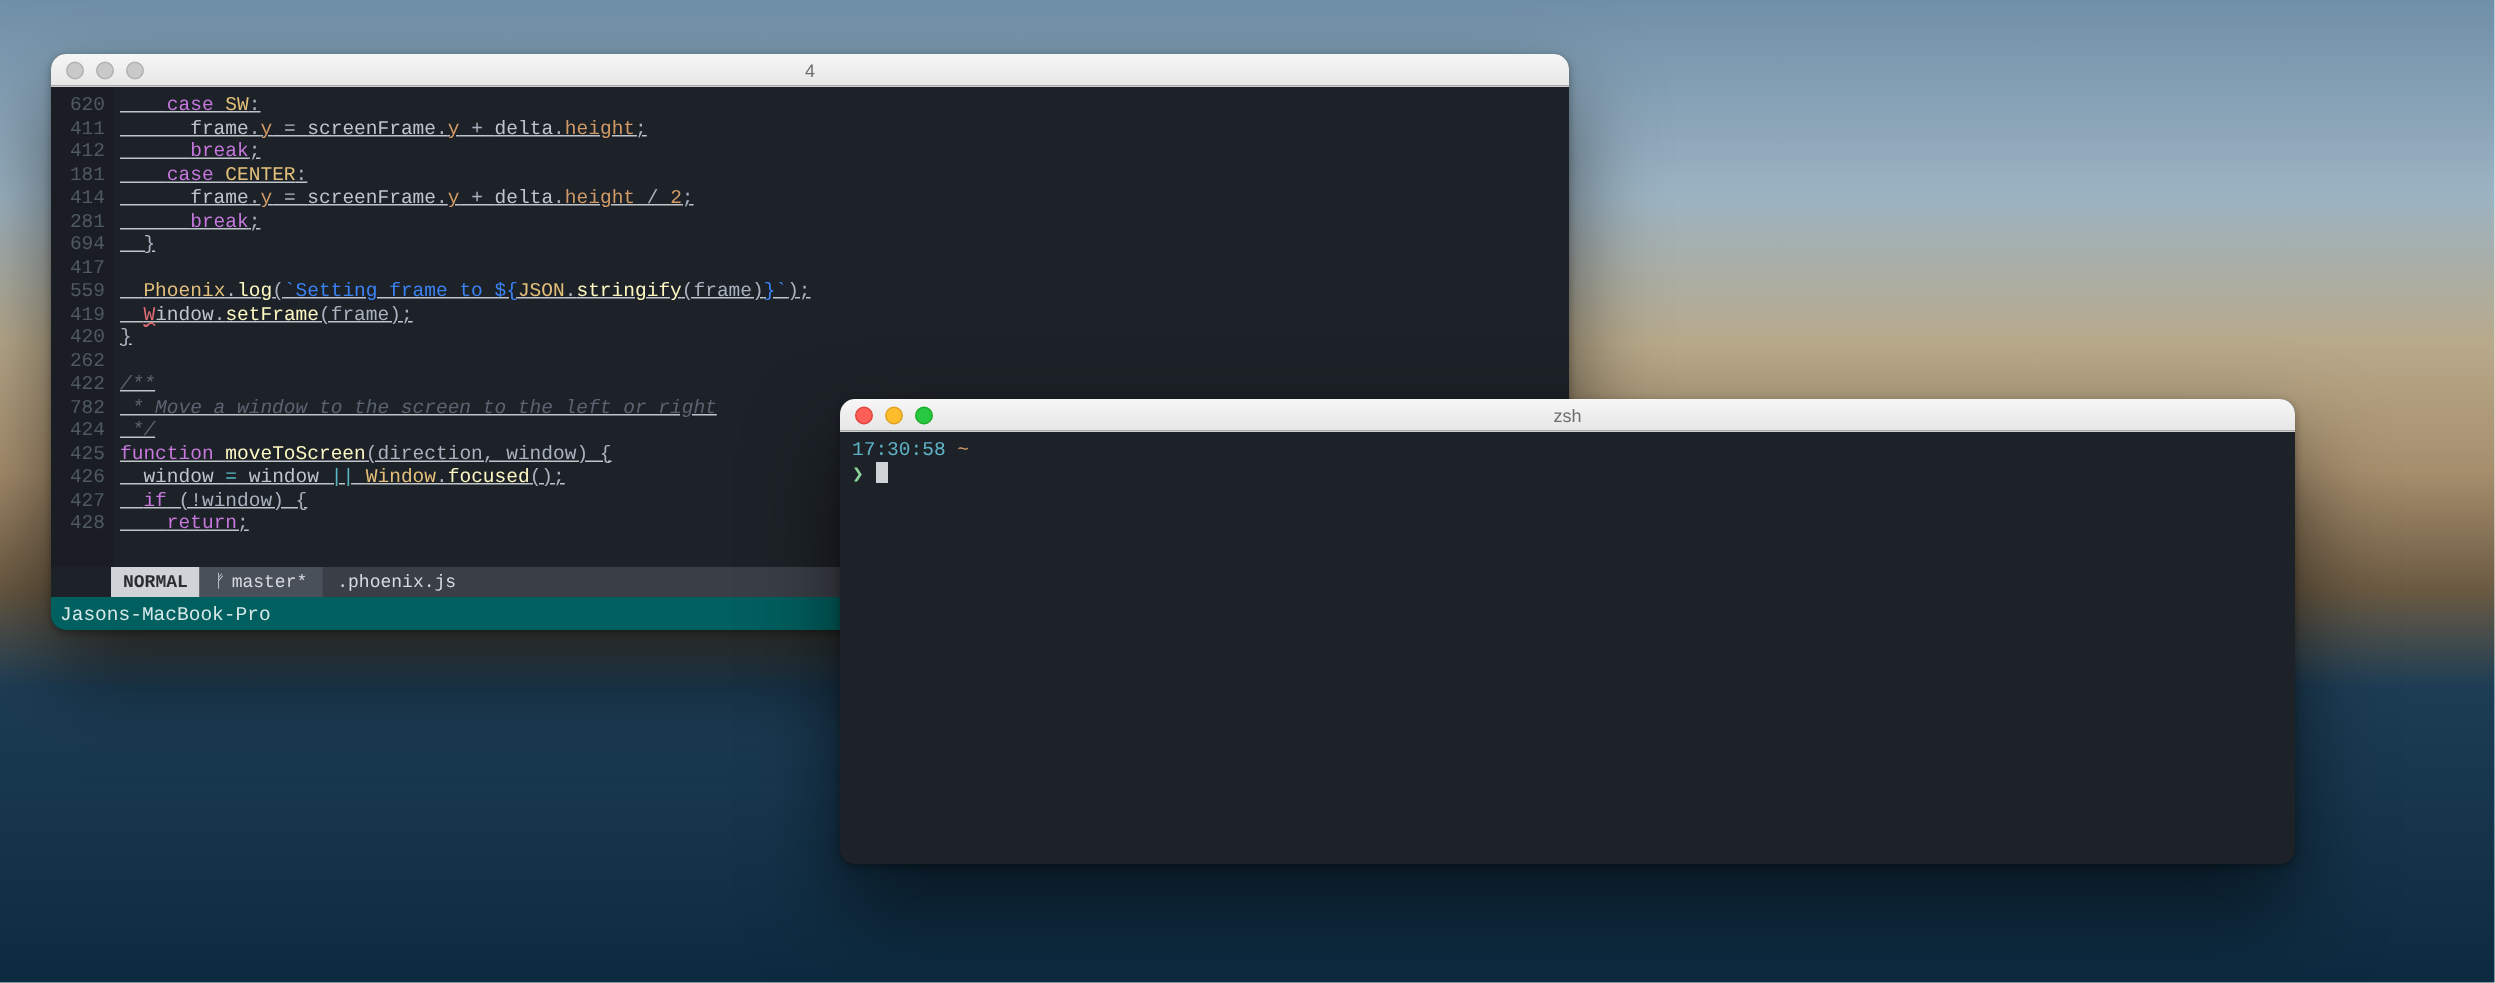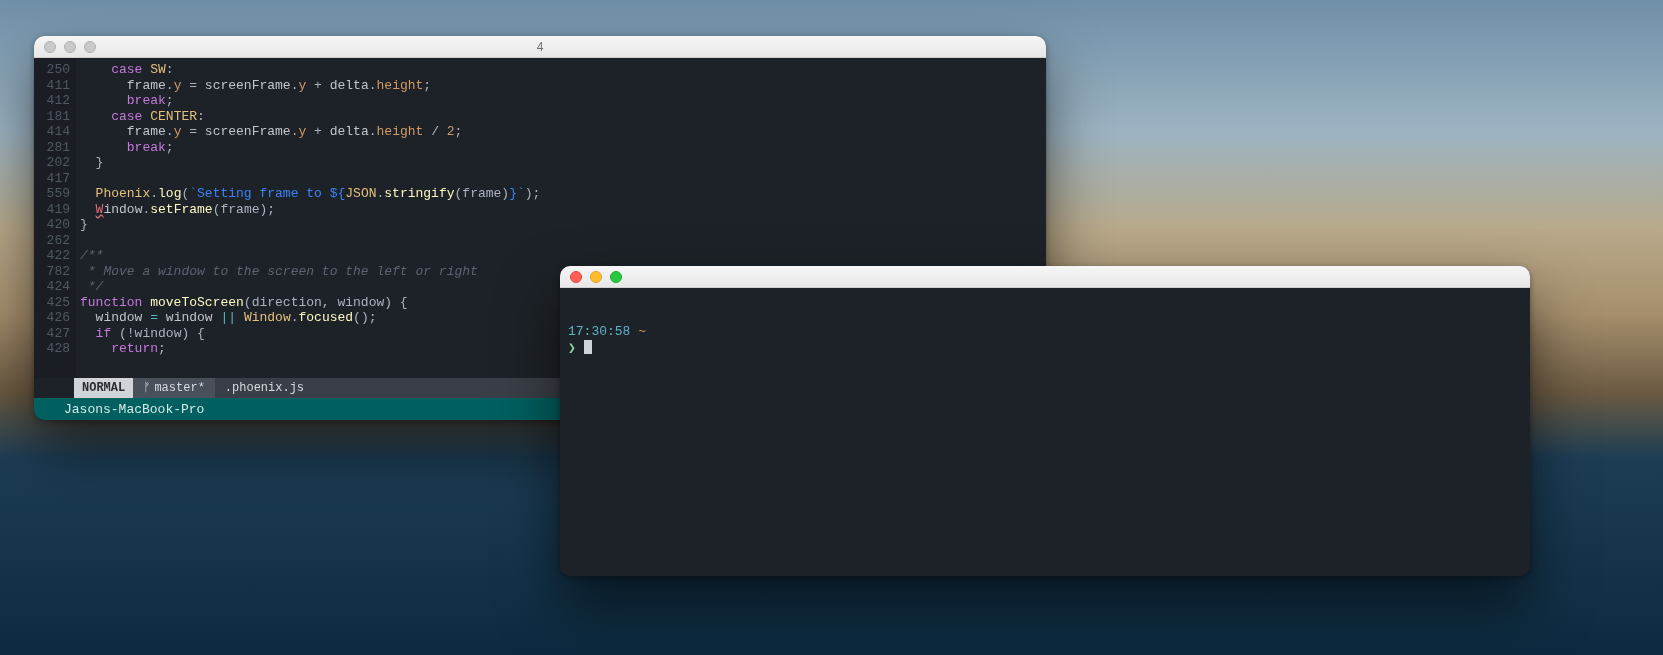--- a/index.html
+++ b/index.html
@@ -47,21 +47,21 @@
     width: 42px; text-align: right; padding: 4px 6px 0 0;
     background:#1a1e24; font-size:13px; line-height:15.5px;
     color:#4f5962;
     user-select:none;
   }
   .gutter div { height:15.5px; }
   .code {
     flex:1; padding: 4px 0 0 4px; font-size:13px; line-height:15.5px;
     color:#c0c5cc; white-space: pre;
   }
-  .code .line { height:15.5px; }
+  .code .line { height:15.5px;text-decoration:underline; }
 
   
   .kw  { color:#c678dd; }      
   .id  { color:#e5c07b; }      
   .fn  { color:#fef9c3; }      
   .str { color:#3b82f6; }      
   .prop{ color:#d19a66; }      
   .com { color:#5c6370; font-style:italic; }
   .num { color:#d19a66; }
   .op  { color:#56b6c2; }
@@ -85,39 +85,39 @@
   .statusline .spacer{ flex:1; }
   .statusline .grad {
     width: 40px; height:100%;
     background:linear-gradient(90deg,#3a3f47,#5e97aa);
   }
 
   .tmuxbar {
     position:absolute; left:0; right:0; bottom:0;
     height:22px; background:#005f5f;
     display:flex; align-items:center; justify-content:space-between;
-    font-size:13px; color:#d8e8e8; padding:0 24px;
+    font-size:13px; color:#d8e8e8; padding:0 0;
   }
   .tmuxbar .session{ display:flex; align-items:center; gap:6px; }
   .tmuxbar .apple{ font-size:13px; }
   .tmuxbar .wins { background:#cfe9e9; color:#003838; padding:1px 8px; border-radius:2px;}
 
   
   .zsh-window {
     position:absolute;
     left:560px; top:266px;
     width:970px; height:310px;
     border-radius:10px; overflow:hidden;
     background:#1d2228;
     box-shadow: 0 30px 60px rgba(0,0,0,.55), 0 2px 6px rgba(0,0,0,.35);
   }
   .zsh-body {
     padding:4px 8px; font-size:13px; line-height:16px; color:#cfd3d8;
   }
-  .zsh-body .l1 { color:#cfd3d8;margin-top:32px; }
+  .zsh-body .l1 { color:#cfd3d8; }
   .zsh-body .apple{ color:#d7d7d7; font-size:12px; }
   .zsh-body .time{ color:#5fb3c7; }
   .zsh-body .tilde{ color:#d19a66; }
   .zsh-body .prompt{ color:#8bd49c; }
   .cursor {
     display:inline-block; width:8px; height:14px; background:#cfd3d8;
     vertical-align:-2px;
   }
 </style>
 </head>
@@ -128,27 +128,27 @@
     <div class="traffic-lights">
       <div class="tl dim"></div>
       <div class="tl dim"></div>
       <div class="tl dim"></div>
     </div>
     <div class="title">4</div>
   </div>
 
   <div class="editor-body">
     <div class="gutter" id="gutter">
-        <div>250</div>
+        <div>620</div>
         <div>411</div>
         <div>412</div>
         <div>181</div>
         <div>414</div>
         <div>281</div>
-        <div>202</div>
+        <div>694</div>
         <div>417</div>
         <div>559</div>
         <div>419</div>
         <div>420</div>
         <div>262</div>
         <div>422</div>
         <div>782</div>
         <div>424</div>
         <div>425</div>
         <div>426</div>
@@ -178,20 +178,21 @@
   </div>
 </div>
 
 <div class="zsh-window">
   <div class="titlebar">
     <div class="traffic-lights">
       <div class="tl red"></div>
       <div class="tl yellow"></div>
       <div class="tl green"></div>
     </div>
+    <div class="title">zsh</div>
   </div>
   <div class="zsh-body">
     <div class="l1">
       <span class="apple"></span>
       <span class="time">17:30:58</span>
       <span class="tilde">~</span>
     </div>
     <div>
       <span class="prompt">❯</span>
       <span class="cursor"></span>

